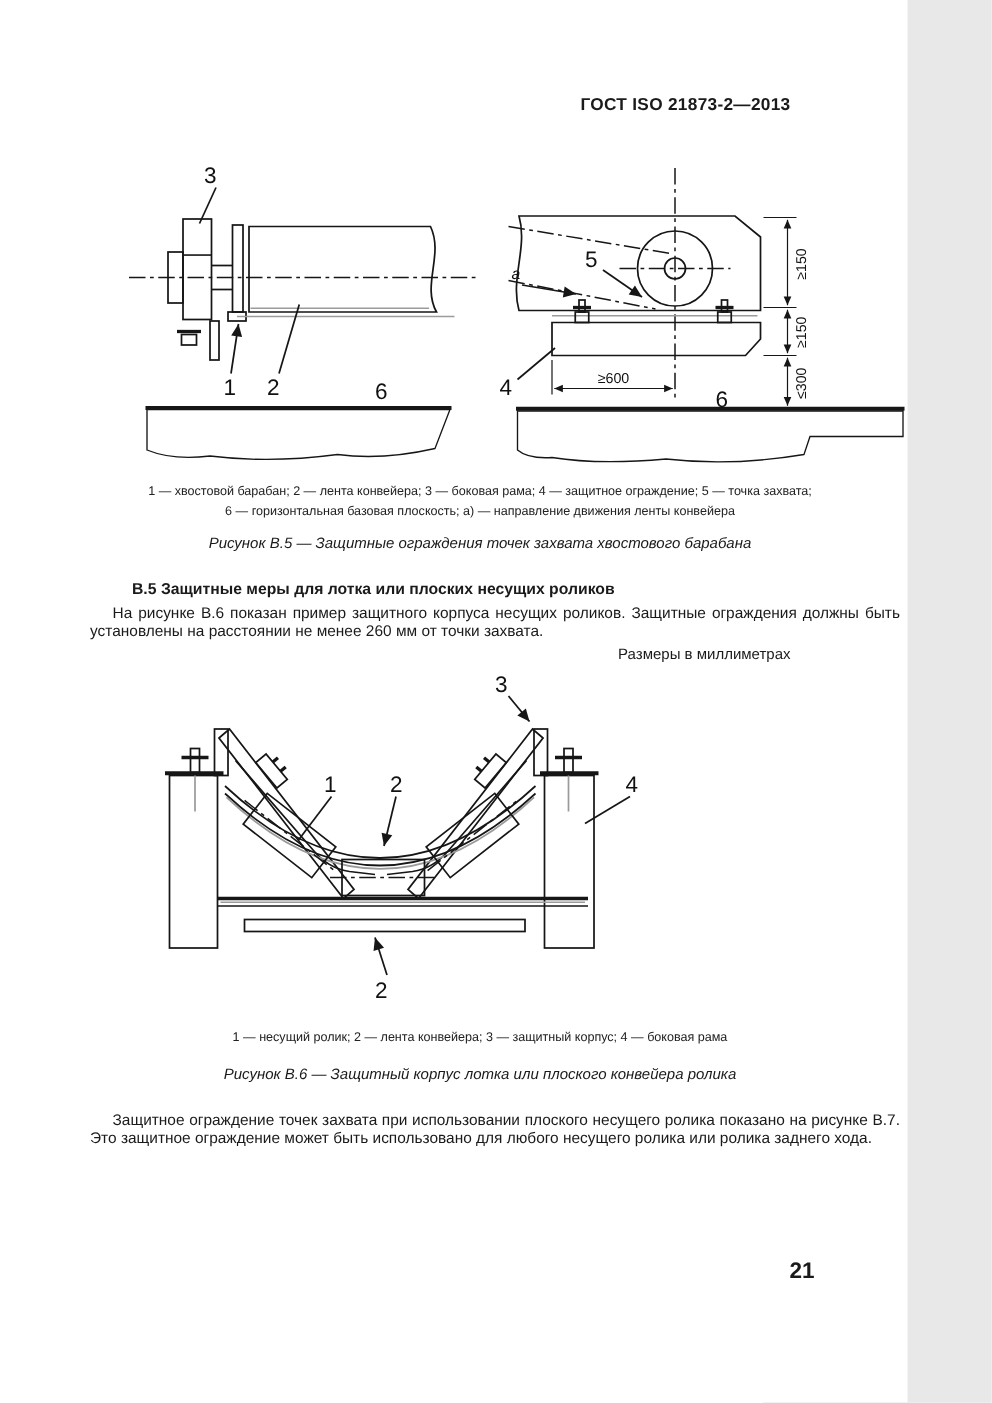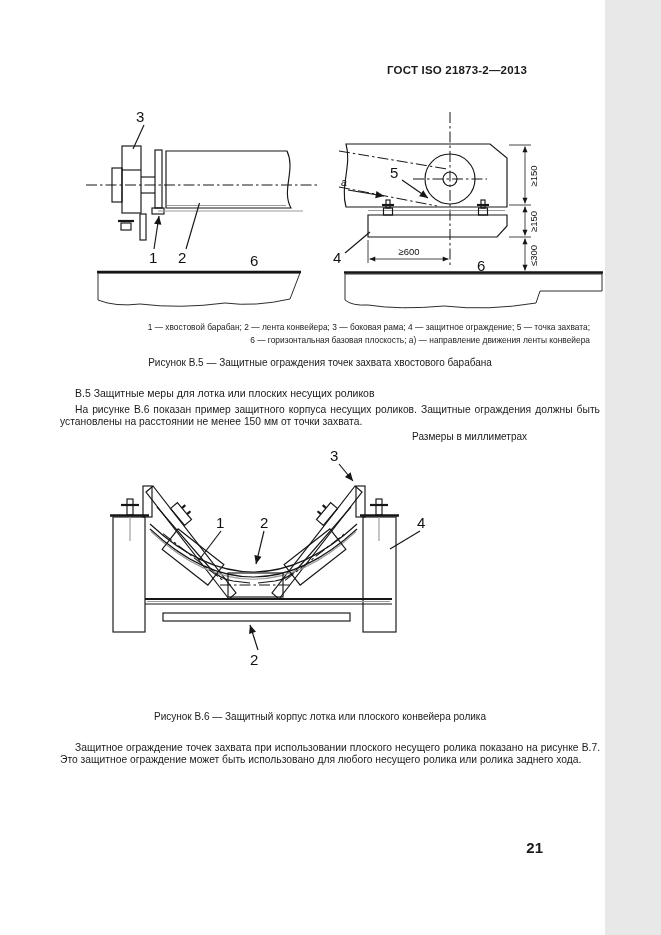--- a/index.html
+++ b/index.html
@@ -1,22 +1,22 @@
 <!DOCTYPE html>
 <html><head>
 <meta charset="utf-8">
 <style>
   html,body{margin:0;padding:0;background:#e8e8e8;}
   .page{position:relative;width:605px;height:935px;background:#ffffff;overflow:hidden;
         font-family:"Liberation Sans",sans-serif;color:#1a1a1a;}
   .abs{position:absolute;}
   .hdr{position:absolute;top:64px;right:78px;font-weight:bold;font-size:11.5px;letter-spacing:.2px;}
-  .cap{position:absolute;left:50px;width:540px;text-align:right;font-size:8.4px;line-height:13px;color:#222;}
-  .figtitle{position:absolute;left:50px;width:540px;text-align:center;font-size:10px;}
-  .h2{position:absolute;left:60px;width:540px;font-weight:normal;font-size:10.5px;text-indent:15px;}
+  .cap{position:absolute;left:50px;width:540px;text-align:center;font-size:8.4px;line-height:13px;color:#222;}
+  .figtitle{position:absolute;left:50px;width:540px;text-align:center;font-size:10px;font-style:italic;}
+  .h2{position:absolute;left:73px;width:540px;font-weight:bold;font-size:10.5px;text-indent:15px;}
   .para{position:absolute;left:60px;width:540px;font-size:10.3px;line-height:11.8px;text-align:justify;text-indent:15px;}
   .units{position:absolute;right:78px;font-size:10px;}
   .pagenum{position:absolute;right:62px;top:839px;font-weight:bold;font-size:15px;}
 
   
   .ln line,.ln rect,.ln path,.ln polygon,.ln circle{stroke:#161616;stroke-width:1.15;fill:none;}
   .wf{fill:#fff;}
   .dot{fill:#161616;stroke:none !important;}
   .blk{fill:#161616;stroke:none !important;}
   .gray{stroke:#9b9b9b !important;}
@@ -130,21 +130,21 @@
 
   <div class="cap" style="top:321px">
     <div>1 — хвостовой барабан; 2 — лента конвейера; 3 — боковая рама; 4 — защитное ограждение; 5 — точка захвата;</div>
     <div>6 — горизонтальная базовая плоскость; а) — направление движения ленты конвейера</div>
   </div>
 
   <div class="figtitle" style="top:357px">Рисунок В.5 — Защитные ограждения точек захвата хвостового барабана</div>
 
   <div class="h2" style="top:387px">В.5 Защитные меры для лотка или плоских несущих роликов</div>
 
-  <div class="para" style="top:404px">На рисунке В.6 показан пример защитного корпуса несущих роликов. Защитные ограждения должны быть установлены на расстоянии не менее 150 мм от точки захвата.</div>
+  <div class="para" style="top:404px">На рисунке В.6 показан пример защитного корпуса несущих роликов. Защитные ограждения должны быть установлены на расстоянии не менее 260 мм от точки захвата.</div>
 
   <div class="units" style="top:431px">Размеры в миллиметрах</div>
 
   <svg class="abs" style="left:0;top:440px" width="661" height="245" viewBox="0 440 661 245">
     <g class="ln">
 
       <line x1="339" y1="464" x2="353" y2="481" marker-end="url(#arr)"></line>
 
       <rect class="wf" x="113" y="517" width="32" height="115"></rect>
       <line class="thick" x1="110" y1="515.5" x2="149" y2="515.5"></line>
@@ -209,20 +209,21 @@
       <line x1="258" y1="650" x2="250" y2="625" marker-end="url(#arr)"></line>
     </g>
 
     <text class="lbl" x="330" y="461">3</text>
     <text class="lbl" x="216" y="528">1</text>
     <text class="lbl" x="260" y="528">2</text>
     <text class="lbl" x="417" y="528">4</text>
     <text class="lbl" x="250" y="665">2</text>
   </svg>
 
+  <div class="cap" style="top:685px">1 — несущий ролик; 2 — лента конвейера; 3 — защитный корпус; 4 — боковая рама</div>
 
   <div class="figtitle" style="top:711px">Рисунок В.6 — Защитный корпус лотка или плоского конвейера ролика</div>
 
   <div class="para" style="top:742px">Защитное ограждение точек захвата при использовании плоского несущего ролика показано на рисунке В.7. Это защитное ограждение может быть использовано для любого несущего ролика или ролика заднего хода.</div>
 
   <div class="pagenum">21</div>
 
 </div>
 
 </body></html>

